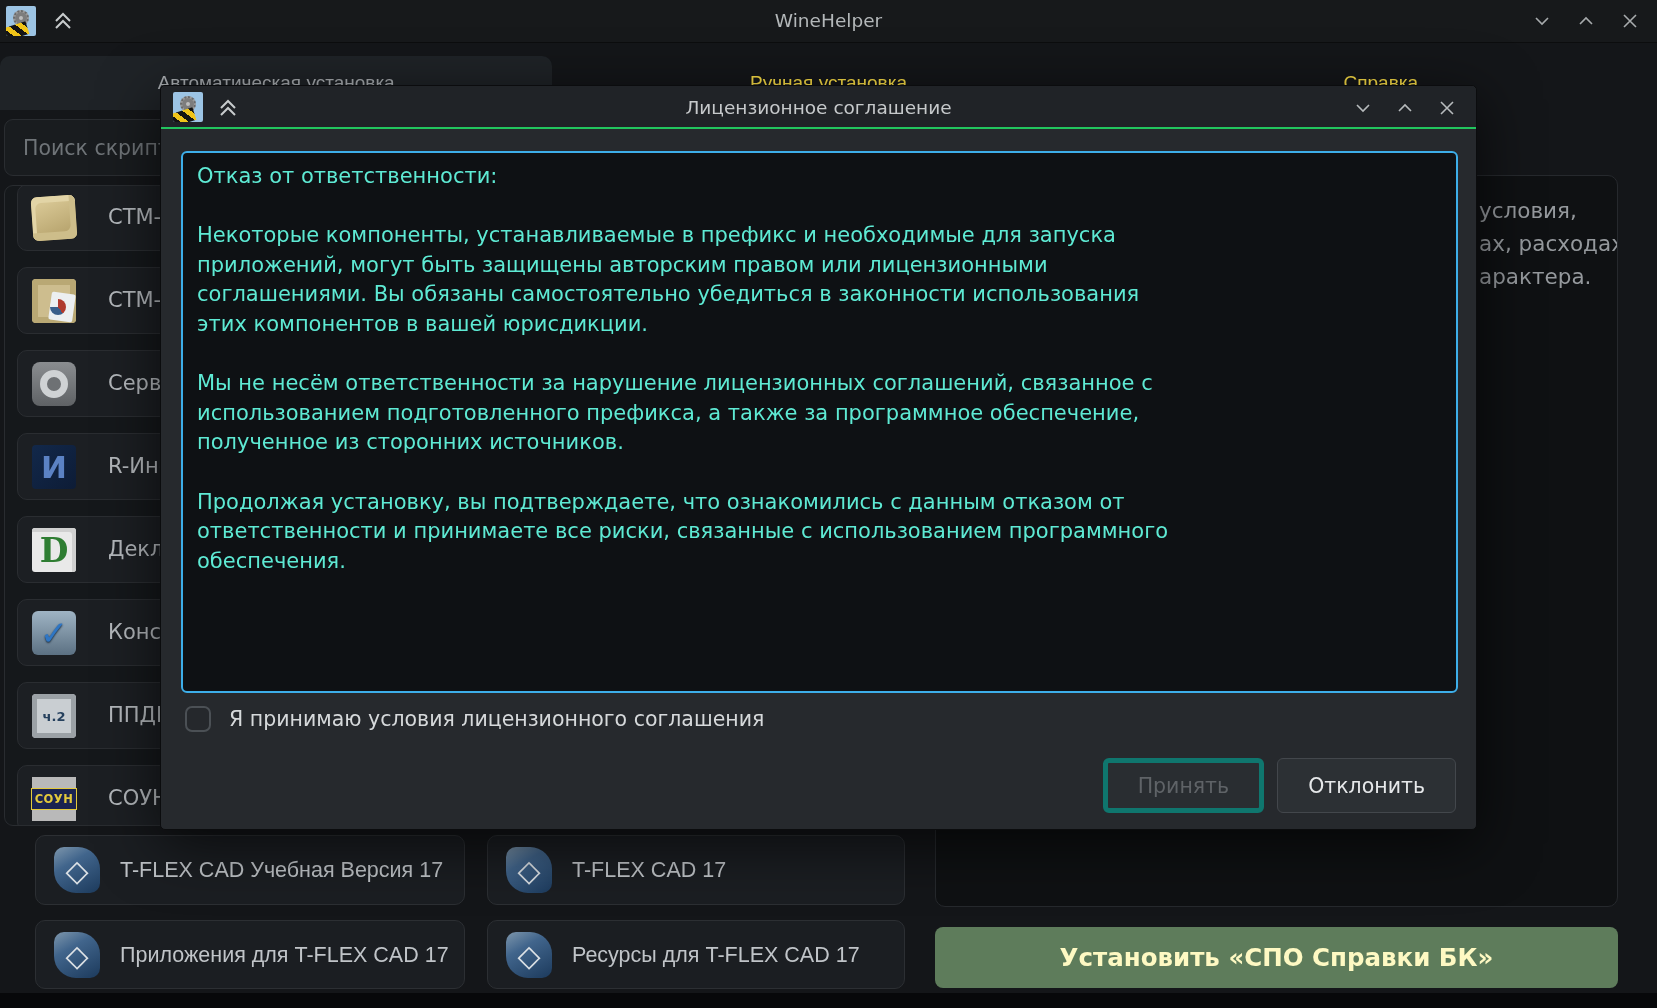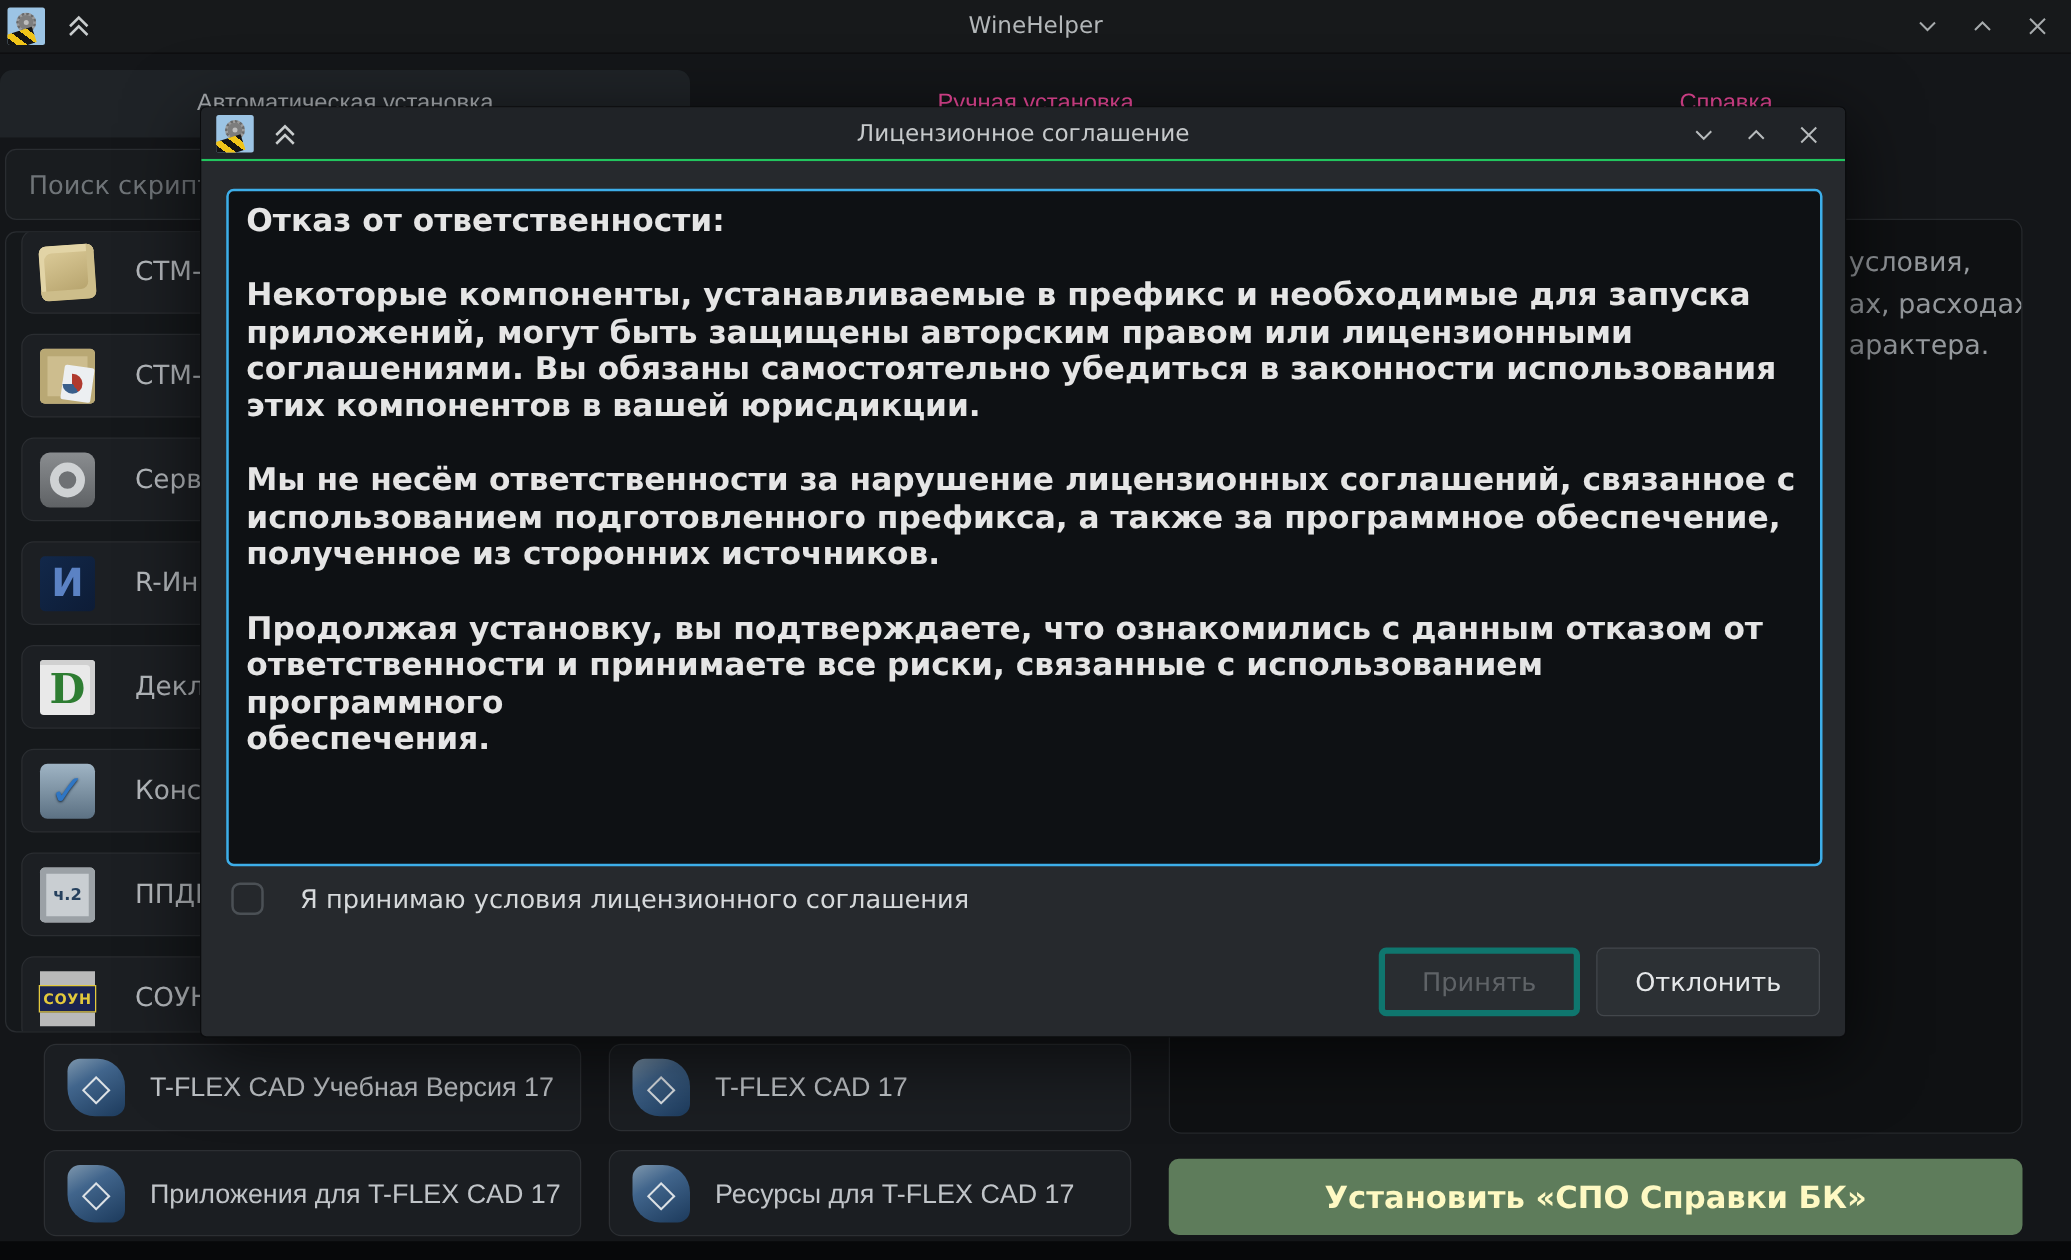--- a/index.html
+++ b/index.html
@@ -13,21 +13,21 @@
   .app-icon{position:absolute;width:30px;height:30px;background:#9cc4e4;overflow:hidden;border-radius:2px;}
   .app-icon .gear{position:absolute;left:7px;top:4px;width:16px;height:16px;border-radius:50%;background:#9a9a9a;box-shadow:inset 0 0 0 4px #7d7d7d, inset 0 0 0 6px #bdbdbd;border:2px dotted #6a6a6a;box-sizing:border-box;}
   .app-icon .hazard{position:absolute;left:-4px;bottom:-2px;width:26px;height:13px;transform:rotate(-18deg);background:repeating-linear-gradient(55deg,#f0c419 0 5px,#141414 5px 10px);}
   .titlebar .app-icon{left:6px;top:6px;}
   .tb-dblchev{position:absolute;left:52px;top:9px;}
   .win-title{position:absolute;left:0;right:0;top:0;height:42px;line-height:42px;text-align:center;color:#b3b7b9;font-size:18.5px;}
   .win-controls{position:absolute;right:14px;top:0;height:42px;display:flex;align-items:center;gap:18px;}
   .win-btn{width:26px;height:26px;display:flex;align-items:center;justify-content:center;background:transparent;border:none;padding:0;cursor:pointer;}
   
   .tabbar{position:absolute;left:0;top:56px;width:1657px;height:54px;display:flex;}
-  .tab{flex:1 1 0;display:flex;align-items:center;justify-content:center;font-size:19px;color:#ec4899;background:transparent;border:none;border-radius:10px 10px 0 0;}
+  .tab{flex:1 1 0;display:flex;align-items:center;justify-content:center;font-size:19px;color:#fde047;background:transparent;border:none;border-radius:10px 10px 0 0;}
   .tab.active{background:#1f2327;color:#a9adb1;}
   
   .search-input{position:absolute;left:4px;top:119px;width:870px;height:57px;box-sizing:border-box;background:#191c1f;border:1px solid #2a2d31;border-radius:9px;color:#c7cacc;font-size:20.5px;padding:0 18px;font-family:inherit;}
   .search-input::placeholder{color:#6f7478;}
   .list-panel{position:absolute;left:4px;top:185px;width:870px;height:641px;box-sizing:border-box;background:#15181b;border:1px solid #292c30;border-radius:9px;overflow:hidden;padding:6px 14px 0 12px;}
   .script-item{position:relative;height:67px;margin-bottom:16px;background:#1c1f23;border:1px solid #2a2d31;border-radius:10px;box-sizing:border-box;}
   .script-item:first-child{margin-top:-8px;}
   .script-item .s-icon{position:absolute;left:14px;top:11px;width:44px;height:44px;}
   .script-item .s-label{position:absolute;left:90px;top:0;height:65px;line-height:65px;font-size:21px;color:#b4b8bc;white-space:nowrap;}
   
@@ -57,22 +57,22 @@
   .install-btn{position:absolute;left:935px;top:927px;width:683px;height:61px;border:none;border-radius:8px;background:#5e7c5b;color:#fef9c3;font-weight:bold;font-size:24.5px;font-family:inherit;cursor:pointer;}
   .bottom-strip{position:absolute;left:0;top:993px;width:1657px;height:15px;background:#07080a;}
   
   .dialog{position:absolute;left:160px;top:85px;width:1317px;height:745px;background:#26292d;border:1px solid #0b0c0e;border-radius:5px;box-shadow:0 14px 60px rgba(0,0,0,0.65);box-sizing:border-box;}
   .dlg-titlebar{position:absolute;left:0;top:0;width:100%;height:43px;background:#202327;border-radius:5px 5px 0 0;border-bottom:2px solid #22c55e;box-sizing:border-box;}
   .dlg-titlebar .app-icon{left:12px;top:6px;}
   .dlg-dblchev{position:absolute;left:56px;top:10px;}
   .dlg-title{position:absolute;left:0;right:0;top:0;height:43px;line-height:43px;text-align:center;color:#c6c9cb;font-size:18.5px;}
   .dlg-controls{position:absolute;right:16px;top:0;height:43px;display:flex;align-items:center;gap:16px;}
   .license-box{position:absolute;left:20px;top:65px;width:1277px;height:542px;box-sizing:border-box;background:#0e1114;border:2px solid #3daee9;border-radius:6px;padding:9px 14px;overflow:hidden;}
-  .license-text{white-space:pre-line;color:#e5e5e5;font-size:25px;line-height:29.6px;font-weight:bold;}
-  .checkbox-row{position:absolute;left:24px;top:620px;display:flex;align-items:center;gap:29px;cursor:pointer;}
+  .license-text{white-space:pre-line;color:#5eead4;font-size:21px;line-height:29.6px;}
+  .checkbox-row{position:absolute;left:24px;top:620px;display:flex;align-items:center;gap:18px;cursor:pointer;}
   .checkbox{width:26px;height:26px;border-radius:7px;border:2px solid #4b5055;background:#25282c;box-sizing:border-box;}
   .checkbox-label{color:#d6d9db;font-size:20.5px;}
   .dlg-buttons{position:absolute;right:20px;top:672px;display:flex;gap:13px;}
   .dlg-btn{height:55px;border-radius:6px;font-size:20.5px;font-family:inherit;padding:0 30px;cursor:pointer;}
   .dlg-btn.accept{background:#292d31;border:5px solid #0f766e;color:#5f6367;cursor:default;}
   .dlg-btn.decline{background:#2c3034;border:1px solid #43474c;color:#e6e8ea;}
   svg.glyph{display:block;}
 </style>
 </head>
 <body>

